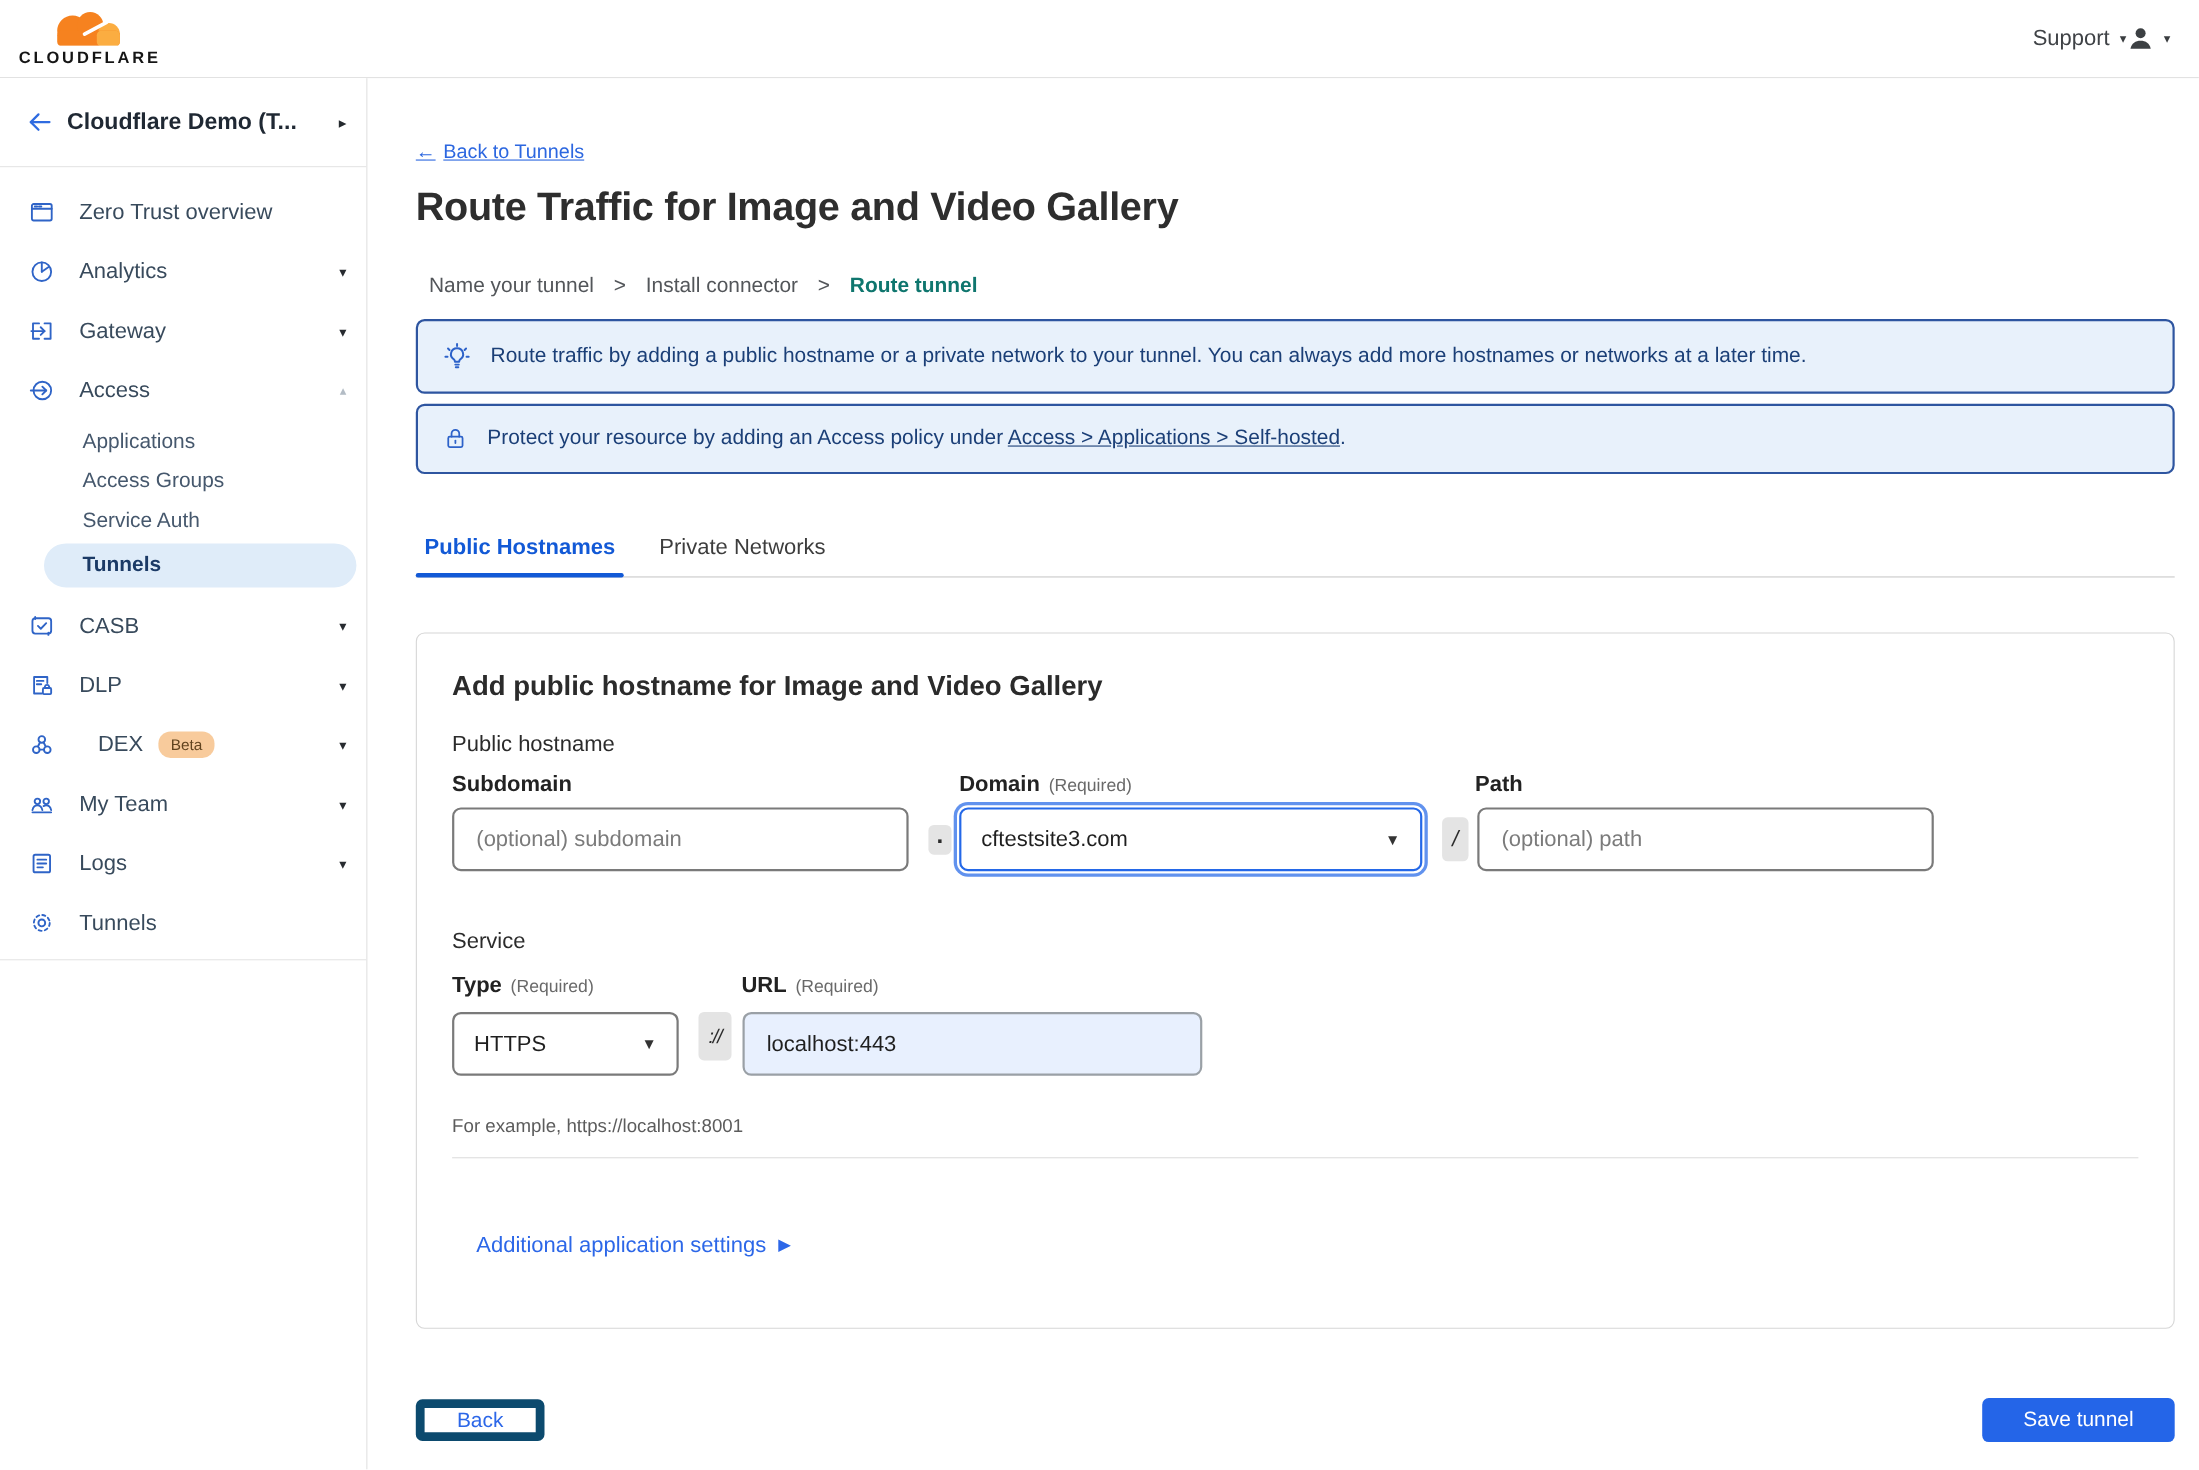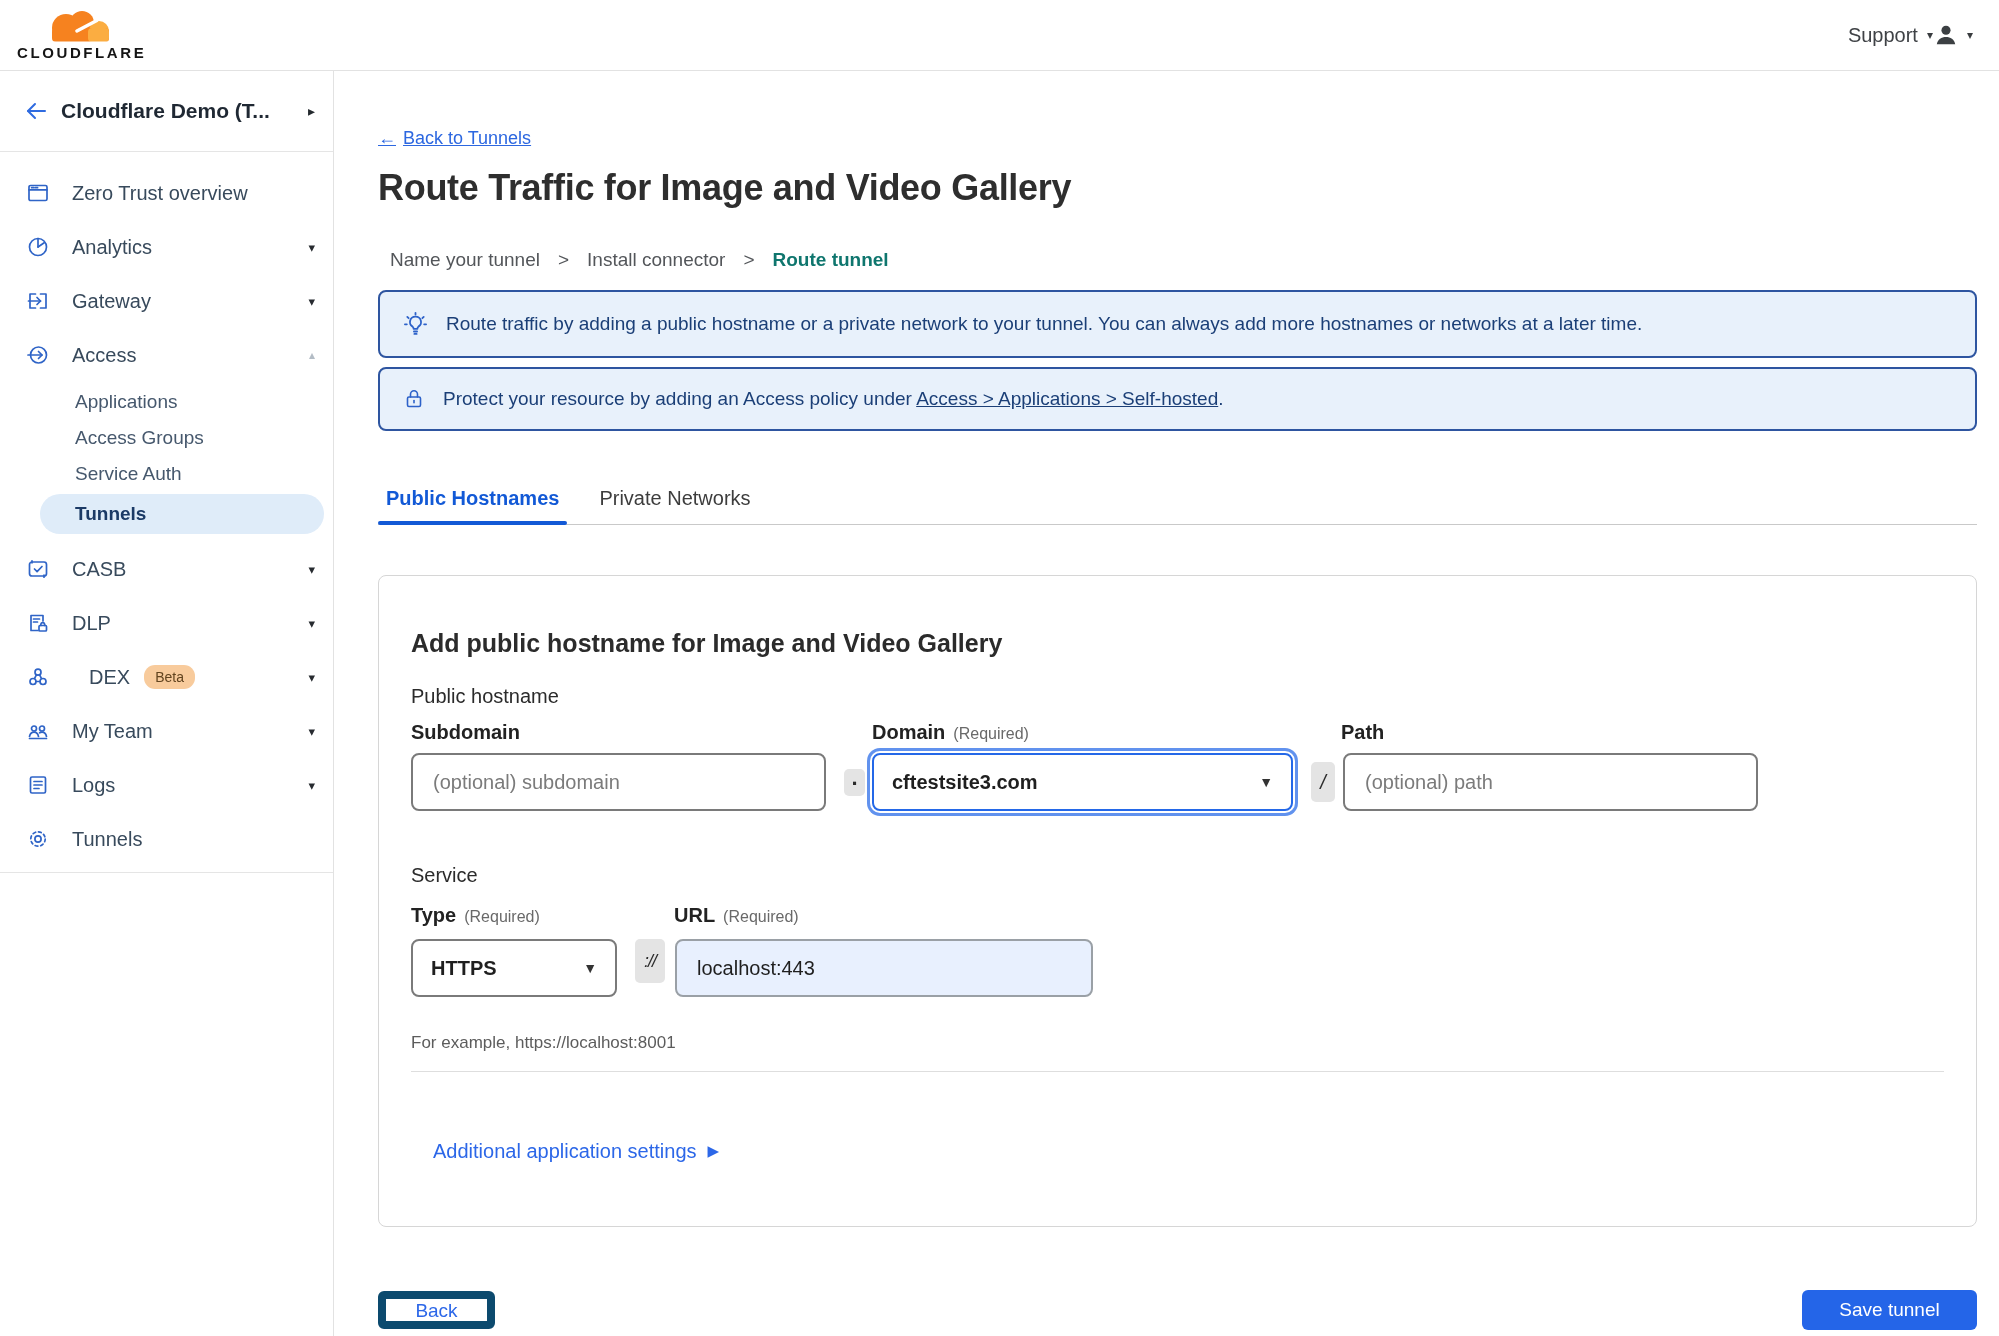--- a/index.html
+++ b/index.html
@@ -46,37 +46,37 @@
 
   .banner { margin-top:19px; height:68px; background:#e8f1fb; border:2px solid #2e55a0; border-radius:8px; display:flex; align-items:center; gap:17px; padding:0 22px; color:#1b3f77; font-size:19px; }
   .banner.protect { margin-top:9px; height:64px; }
   .banner a { color:#1b3f77; text-decoration:underline; cursor:pointer; }
 
   .tabs { margin-top:56px; display:flex; border-bottom:1px solid #c9c9c9; }
   .tab { position:relative; padding:0 8px 14px; margin-right:24px; font-size:20px; color:#3d3d3d; cursor:pointer; }
   .tab.active { color:#1259d6; font-weight:700; }
   .tab.active::after { content:""; position:absolute; left:0; right:0; bottom:-1px; height:4px; background:#1259d6; border-radius:2px; }
 
-  .card { margin-top:50px; border:1px solid #d6d6d6; border-radius:8px; padding:52px 32px 62px; background:#fff; }
+  .card { margin-top:50px; border:1px solid #d6d6d6; border-radius:8px; padding:33px 32px 62px; background:#fff; }
   .card-heading { font-size:25px; line-height:30px; font-weight:700; color:#2b2b2b; }
   .ph-label { margin-top:26px; font-size:20px; line-height:24px; color:#2b2b2b; }
   .field-labels { display:flex; margin-top:12px; align-items:baseline; font-size:20px; line-height:24px; font-weight:700; color:#222; }
   .fl-sub { width:461px; }
   .fl-domain { width:469px; }
   .required { font-size:16px; color:#696969; font-weight:400; margin-left:8px; }
   .fields-row { display:flex; margin-top:7px; align-items:center; }
   .text-input { height:58px; border:2px solid #7a7a7a; border-radius:8px; padding:0 20px; font-size:20px; color:#1f1f1f; background:#fff; font-family:inherit; outline:none; }
   .text-input::placeholder { color:#7b7b7b; }
   .input-sub { width:415px; }
   .input-path { width:415px; }
   .sep-box { background:#e4e4e4; border-radius:5px; color:#2b2b2b; display:flex; align-items:center; justify-content:center; }
   .sep-dot { width:21px; height:27px; margin:0 7px 0 18px; font-size:22px; font-weight:700; padding-bottom:8px; }
   .sep-slash { width:24px; height:40px; margin:0 8px 0 18px; font-size:20px; font-style:italic; }
   .sep-scheme { width:30px; height:44px; margin:0 10px 0 18px; font-size:18px; font-style:italic; letter-spacing:-1px; }
-  .select { height:58px; border:2px solid #7a7a7a; border-radius:8px; background:#fff; display:flex; align-items:center; justify-content:space-between; padding:0 18px; font-size:20px; color:#1f1f1f; cursor:pointer;font-weight:bold; }
+  .select { height:58px; border:2px solid #7a7a7a; border-radius:8px; background:#fff; display:flex; align-items:center; justify-content:space-between; padding:0 18px; font-size:20px; color:#1f1f1f; cursor:pointer; }
   .select .caret { font-size:14px; color:#333; }
   .select-domain { width:421px; border-color:#2468e8; box-shadow:0 0 0 2px #ffffff, 0 0 0 5px rgba(36,104,232,0.72); }
   .select-type { width:206px; }
   .input-url { width:418px; background:#e8f0fe; border-color:#9aa0a6; }
   .service-label { margin-top:52px; font-size:20px; line-height:24px; color:#2b2b2b; }
   .svc-labels { display:flex; margin-top:16px; align-items:baseline; font-size:20px; line-height:24px; font-weight:700; color:#222; }
   .fl-type { width:263px; }
   .svc-row { display:flex; margin-top:10px; align-items:flex-start; }
   .example { margin-top:36px; font-size:17px; line-height:20px; color:#5c5c5c; }
   .card-divider { border:none; border-top:1px solid #dedede; margin:18px 0 0; }

